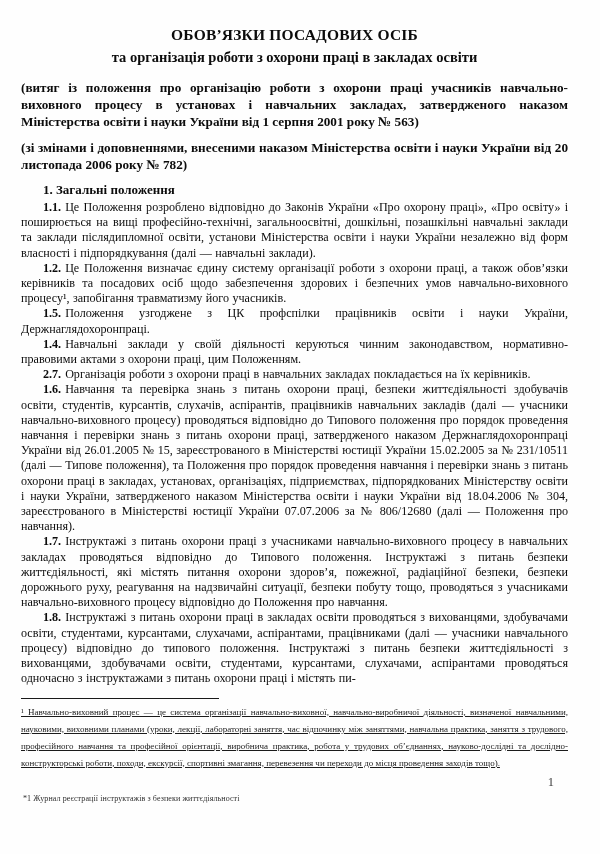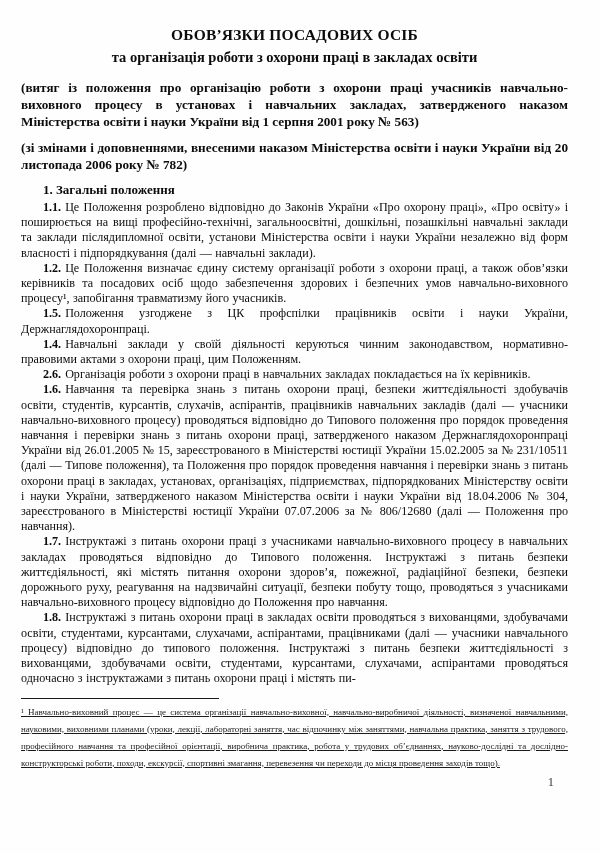--- a/index.html
+++ b/index.html
@@ -92,26 +92,27 @@
     <p class="intro">(витяг із положення про організацію роботи з охорони праці учасників навчально-виховного процесу в установах і навчальних закладах, затвердженого наказом Міністерства освіти і науки України від 1 серпня 2001 року № 563)</p>
     <p class="intro second">(зі змінами і доповненнями, внесеними наказом Міністерства освіти і науки України від 20 листопада 2006 року № 782)</p>
 
     <p class="section-heading">1. Загальні положення</p>
 
     <div class="body-text">
       <p class="clause"><b>1.1.</b><span>Це Положення розроблено відповідно до Законів України «Про охорону праці», «Про освіту» і поширюється на вищі професійно-технічні, загальноосвітні, дошкільні, позашкільні навчальні заклади та заклади післядипломної освіти, установи Міністерства освіти і науки України незалежно від форм власності і підпорядкування (далі — навчальні заклади).</span></p>
       <p class="clause"><b>1.2.</b><span>Це Положення визначає єдину систему організації роботи з охорони праці, а також обов’язки керівників та посадових осіб щодо забезпечення здорових і безпечних умов навчально-виховного процесу¹, запобігання травматизму його учасників.</span></p>
       <p class="clause"><b>1.5.</b><span>Положення узгоджене з ЦК профспілки працівників освіти і науки України, Держнаглядохоронпраці.</span></p>
       <p class="clause"><b>1.4.</b><span>Навчальні заклади у своїй діяльності керуються чинним законодавством, нормативно-правовими актами з охорони праці, цим Положенням.</span></p>
-      <p class="clause"><b>2.6.</b><span>Організація роботи з охорони праці в навчальних закладах покладається на їх керівників.</span></p>
+      <p class="clause"><b>2.7.</b><span>Організація роботи з охорони праці в навчальних закладах покладається на їх керівників.</span></p>
       <p class="clause"><b>1.6.</b><span>Навчання та перевірка знань з питань охорони праці, безпеки життєдіяльності здобувачів освіти, студентів, курсантів, слухачів, аспірантів, працівників навчальних закладів (далі — учасники навчально-виховного процесу) проводяться відповідно до Типового положення про порядок проведення навчання і перевірки знань з питань охорони праці, затвердженого наказом Держнаглядохоронпраці України від 26.01.2005 № 15, зареєстрованого в Міністерстві юстиції України 15.02.2005 за № 231/10511 (далі — Типове положення), та Положення про порядок проведення навчання і перевірки знань з питань охорони праці в закладах, установах, організаціях, підприємствах, підпорядкованих Міністерству освіти і науки України, затвердженого наказом Міністерства освіти і науки України від 18.04.2006 № 304, зареєстрованого в Міністерстві юстиції України 07.07.2006 за № 806/12680 (далі — Положення про навчання).</span></p>
       <p class="clause"><b>1.7.</b><span>Інструктажі з питань охорони праці з учасниками навчально-виховного процесу в навчальних закладах проводяться відповідно до Типового положення. Інструктажі з питань безпеки життєдіяльності, які містять питання охорони здоров’я, пожежної, радіаційної безпеки, безпеки дорожнього руху, реагування на надзвичайні ситуації, безпеки побуту тощо, проводяться з учасниками навчально-виховного процесу відповідно до Положення про навчання.</span></p>
       <p class="clause"><b>1.8.</b><span>Інструктажі з питань охорони праці в закладах освіти проводяться з вихованцями, здобувачами освіти, студентами, курсантами, слухачами, аспірантами, працівниками (далі — учасники навчального процесу) відповідно до типового положення. Інструктажі з питань безпеки життєдіяльності з вихованцями, здобувачами освіти, студентами, курсантами, слухачами, аспірантами проводяться одночасно з інструктажами з питань охорони праці і містять пи-</span></p>
     </div>
 
     <hr class="footnote-rule">
     <p class="footnote">¹ Навчально-виховний процес — це система організації навчально-виховної, навчально-виробничої діяльності, визначеної навчальними, науковими, виховними планами (уроки, лекції, лабораторні заняття, час відпочинку між заняттями, навчальна практика, заняття з трудового, професійного навчання та професійної орієнтації, виробнича практика, робота у трудових об’єднаннях, науково-дослідні та дослідно-конструкторські роботи, походи, екскурсії, спортивні змагання, перевезення чи переходи до місця проведення заходів тощо).</p>
 
     <div class="page-number">1</div>
 
+    <div class="registry-note">*1 Журнал реєстрації інструктажів з безпеки життєдіяльності</div>
 
   </div>
 </div>
 
 </body></html>

